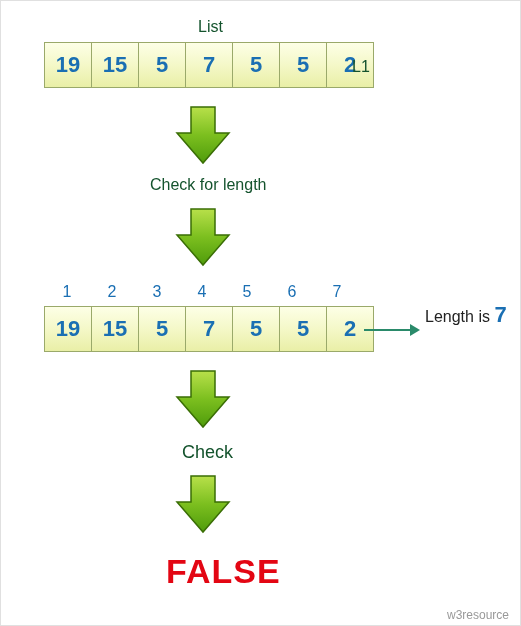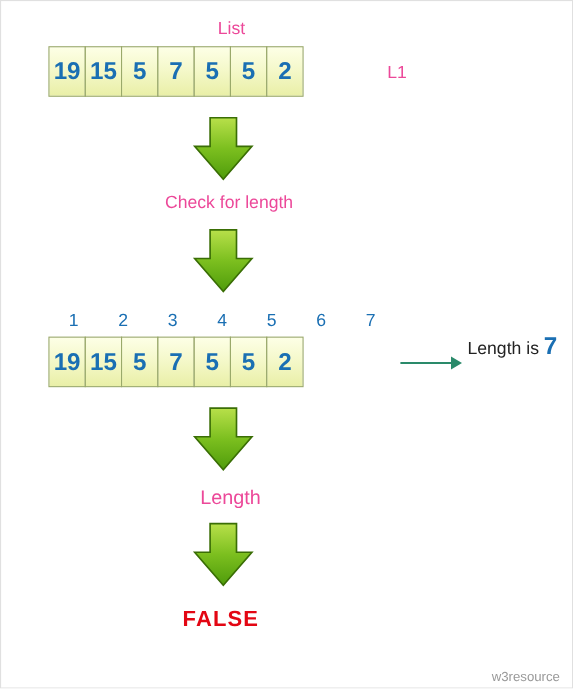--- a/index.html
+++ b/index.html
@@ -15,29 +15,29 @@
   .border {
     position: absolute;
     inset: 0;
     border: 1px solid #e0e0e0;
     box-sizing: border-box;
     pointer-events: none;
   }
   .label {
     position: absolute;
     font-size: 16px;
-    color: #ec4899;
+    color: #14532d;
     white-space: nowrap;
   }
   .list-row {
     position: absolute;
     display: flex;
   }
   .cell {
-    width: 34px;
+    width: 48px;
     height: 46px;
     box-sizing: border-box;
     border: 1px solid #9aa96a;
     background: linear-gradient(to bottom, #fdffe6 0%, #f4f8c8 50%, #e9efa7 100%);
     display: flex;
     align-items: center;
     justify-content: center;
     font-size: 22px;
     font-weight: 600;
     color: #1a6fb3;
@@ -66,21 +66,21 @@
     font-size: 16px;
     color: #222;
   }
   .length-num {
     font-size: 22px;
     color: #1a6fb3;
     font-weight: 600;
   }
   .result {
     position: absolute;
-    font-size: 20px;
+    font-size: 34px;
     font-weight: bold;
     color: #e30613;
     letter-spacing: 1px;
   }
   .credit {
     position: absolute;
     font-size: 12px;
     color: #999;
   }
   .harrow {
@@ -148,21 +148,21 @@
 </svg>
 
 <div class="length-text" style="left:425px; top:302px;">
   <span>Length is </span><span class="length-num">7</span>
 </div>
 
 <svg class="arrow-down" style="left:173px; top:367px;" viewBox="0 0 60 64">
   <path d="M18 4 H42 V30 H56 L30 60 L4 30 H18 Z" fill="url(#g1)" stroke="#3a6e05" stroke-width="1.5"></path>
 </svg>
 
-<div class="label" style="left:182px; top:442px; font-size:18px;">Length</div>
+<div class="label" style="left:182px; top:442px; font-size:18px;">Check</div>
 
 <svg class="arrow-down" style="left:173px; top:472px;" viewBox="0 0 60 64">
   <path d="M18 4 H42 V30 H56 L30 60 L4 30 H18 Z" fill="url(#g1)" stroke="#3a6e05" stroke-width="1.5"></path>
 </svg>
 
 <div class="result" style="left:166px; top:552px;">FALSE</div>
 
 <div class="credit" style="right:12px; bottom:4px;">w3resource</div>
 
 </body></html>

